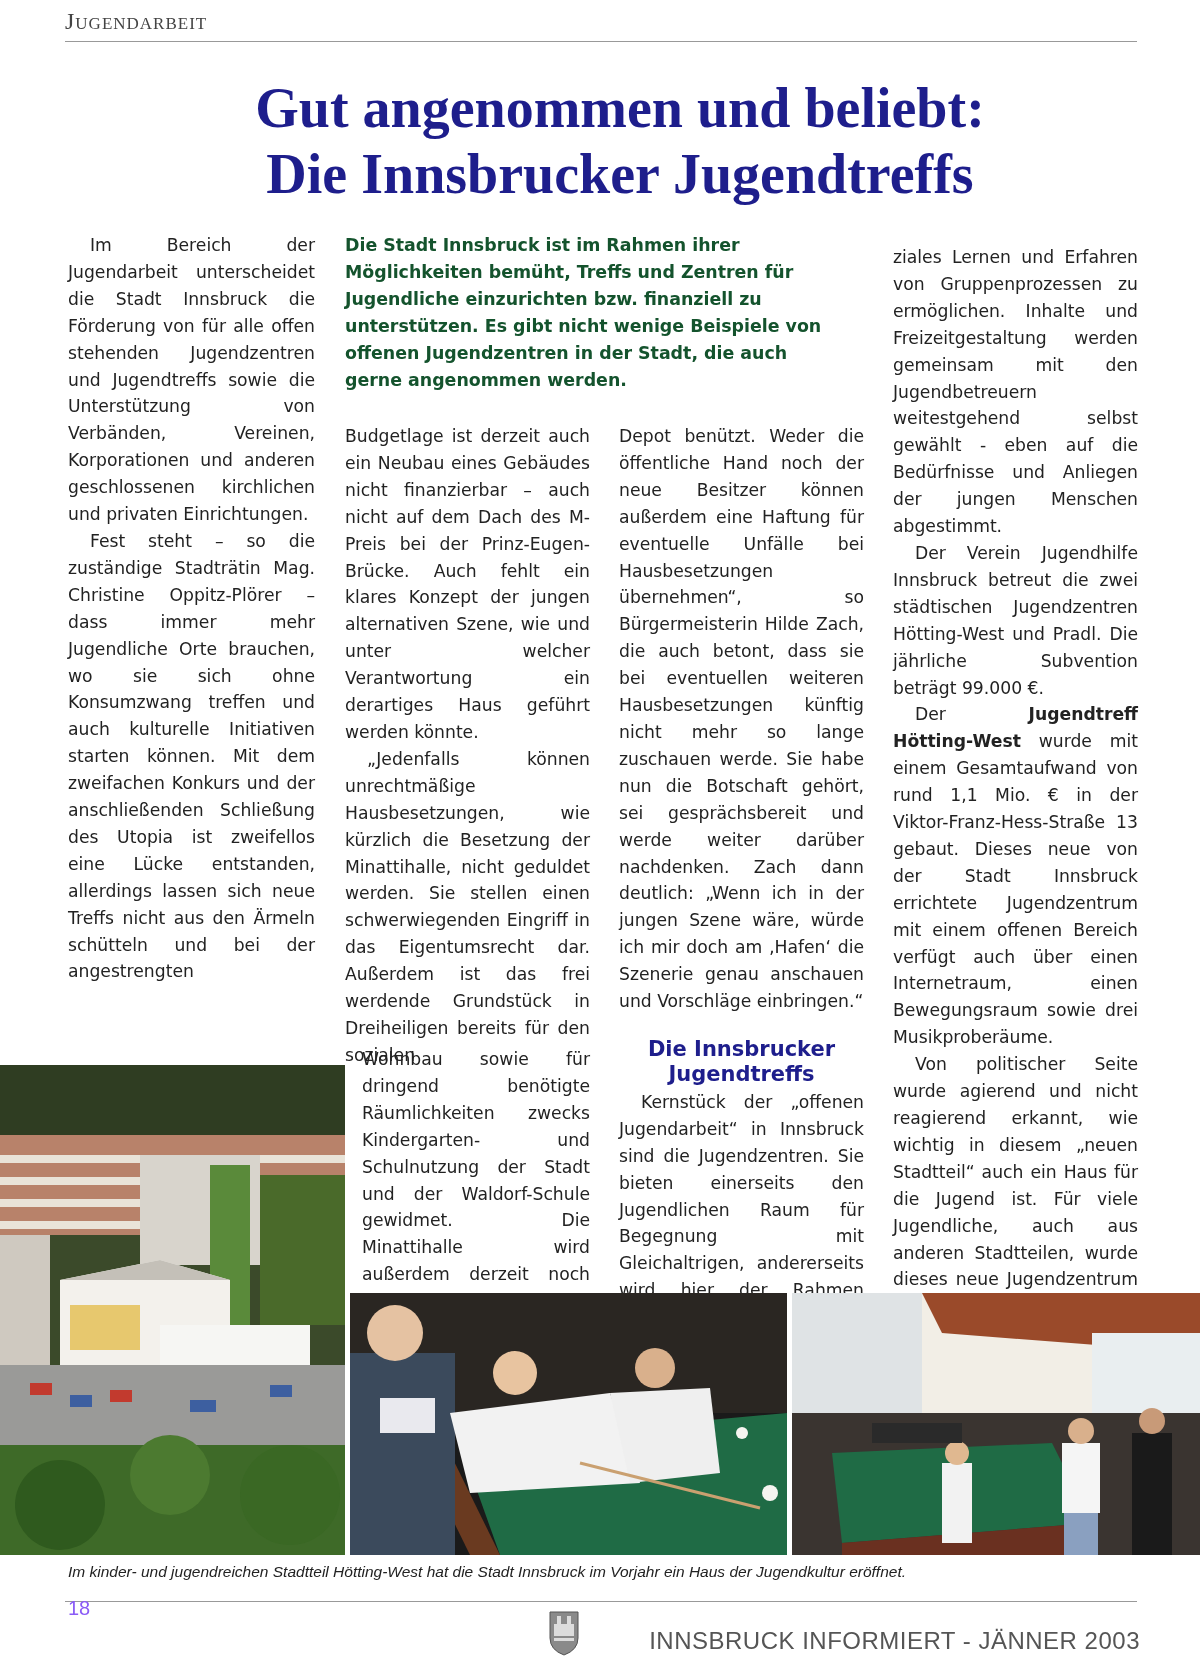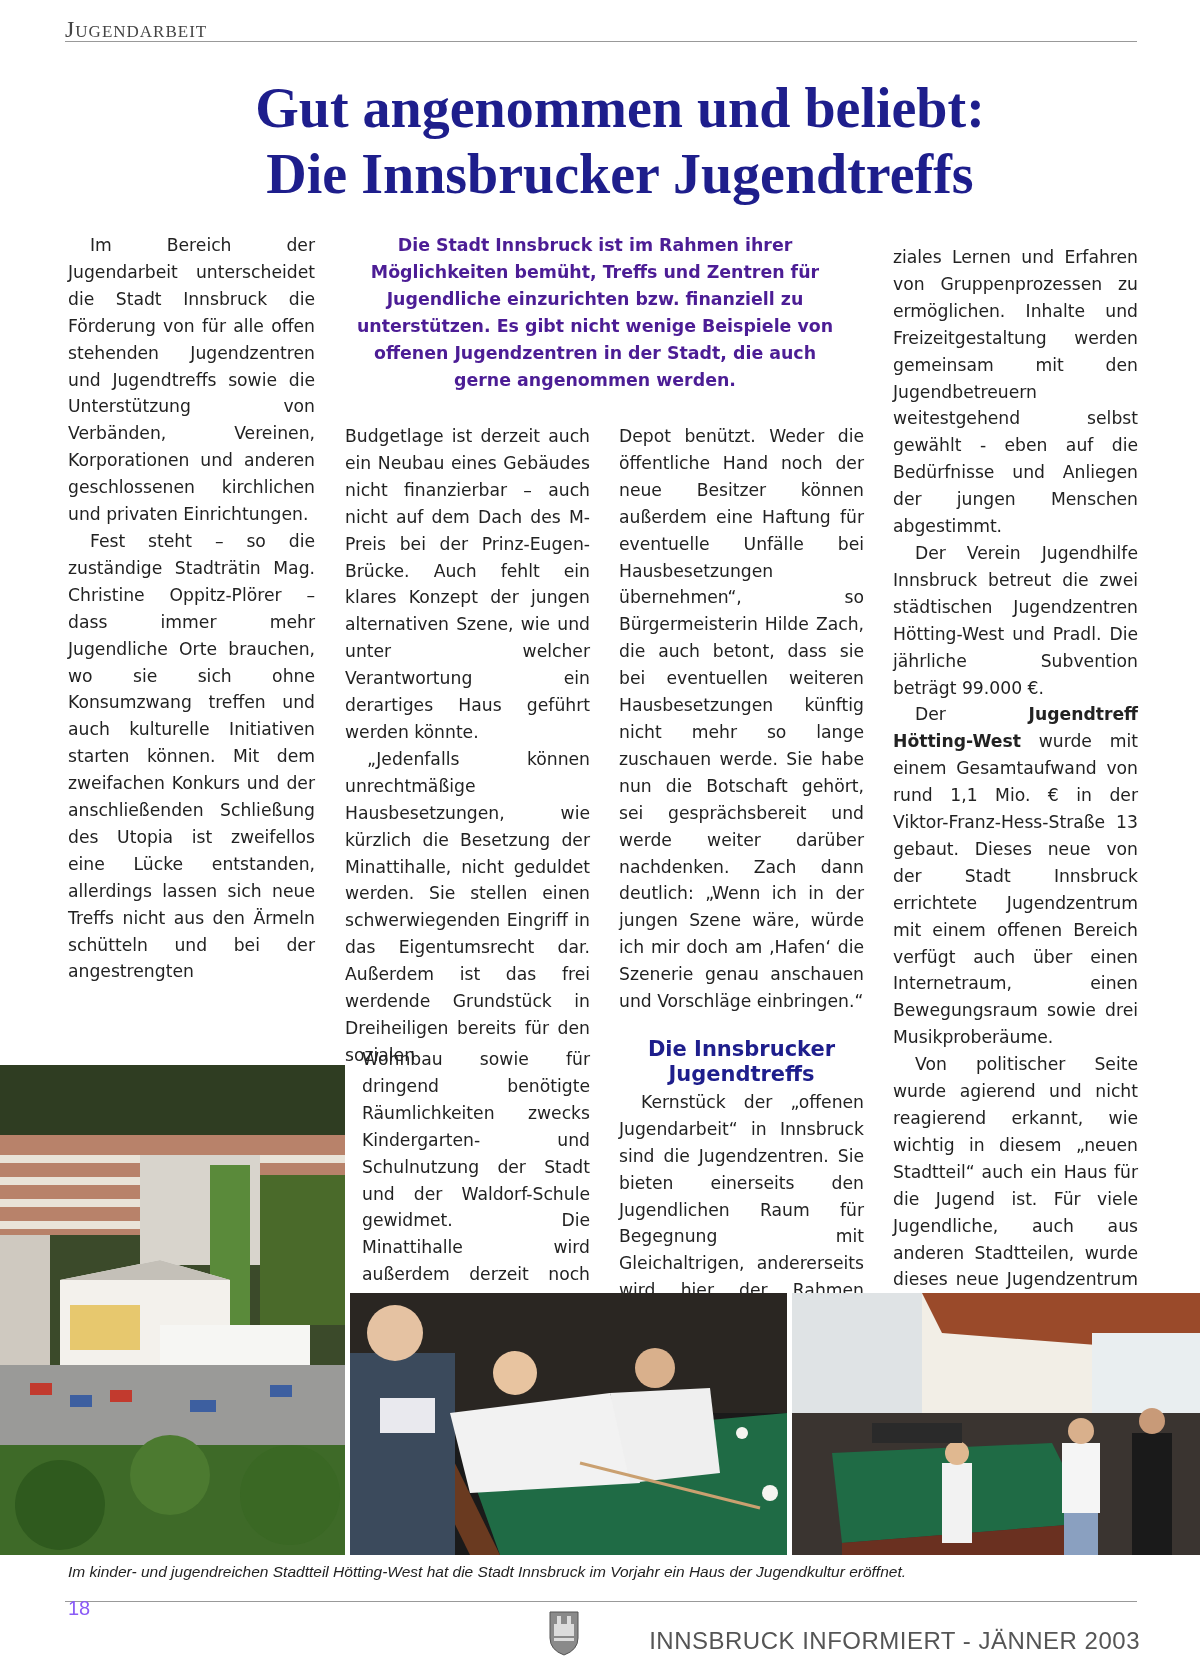--- a/index.html
+++ b/index.html
@@ -1,29 +1,29 @@
 <!DOCTYPE html>
 <html><head>
 <meta charset="utf-8">
 <style>
   html, body { margin: 0; padding: 0; background: #ffffff; }
   body { width: 1200px; height: 1662px; position: relative; overflow: hidden;
          font-family: "DejaVu Sans", "Liberation Sans", sans-serif; color: #222; }
-  .section-label { position: absolute; left: 65px; top: 16px; font-family: "Liberation Serif", serif;
+  .section-label { position: absolute; left: 65px; top: 8px; font-family: "Liberation Serif", serif;
          font-size: 24px; letter-spacing: 1px; color: #444; font-variant: small-caps; }
   .top-rule { position: absolute; left: 65px; top: 41px; width: 1072px; height: 1px; background: #999; }
   .headline { position: absolute; left: 0; top: 75px; width: 1200px; text-align: center;
          font-family: "Liberation Serif", serif; font-weight: bold; color: #1e1e8c;
          font-size: 56px; line-height: 66px; padding-left: 20px; }
   .col { position: absolute; font-size: 17.2px; line-height: 26.9px; text-align: justify; color: #222; }
   .col p { margin: 0; text-indent: 22px; }
   .col p.noindent { text-indent: 0; }
   .subhead { color: #1e1e8c; font-weight: bold; font-size: 21px; line-height: 25px; text-align: center; margin: 12px 0 2px 0; }
-  .lead { position: absolute; left: 345px; top: 232px; width: 500px; text-align: center;
-          font-weight: bold; font-size: 17.4px; line-height: 27px; color: #4c1d95; }
+  .lead { position: absolute; left: 345px; top: 232px; width: 500px; 
+          font-weight: bold; font-size: 17.4px; line-height: 27px; color: #14532d; }
   .photo { position: absolute; overflow: hidden; }
   .caption { position: absolute; left: 68px; top: 1563px; font-style: italic; font-size: 15.5px; color: #222;
           font-family: "Liberation Sans", sans-serif; }
   .bottom-rule { position: absolute; left: 65px; top: 1601px; width: 1072px; height: 1px; background: #999; }
   .page-num { position: absolute; left: 68px; top: 1597px; font-size: 20px; color: #8b5cf6; font-family: "Liberation Sans", sans-serif; }
   .footer-title { position: absolute; right: 60px; top: 1627px; font-size: 24px; color: #555; font-family: "Liberation Sans", sans-serif; letter-spacing: 0.5px; }
   .crest { position: absolute; left: 548px; top: 1610px; width: 32px; height: 46px; }
   b.inl { font-weight: bold; }
 </style>
 </head>

